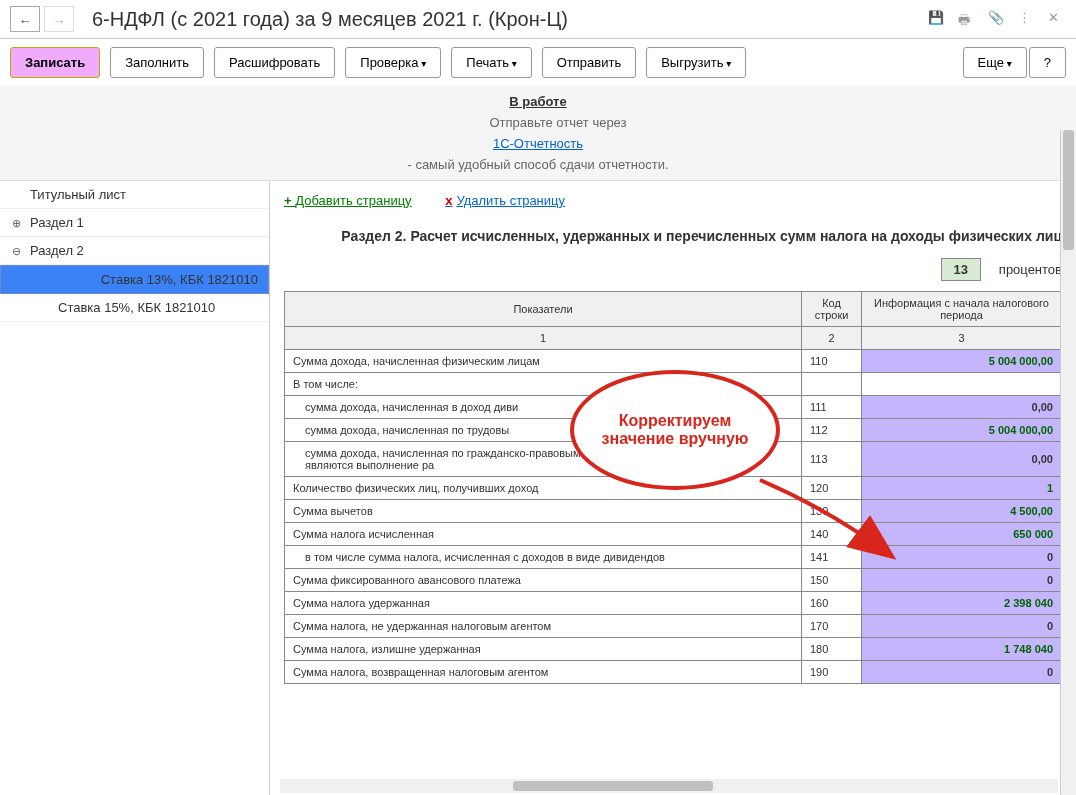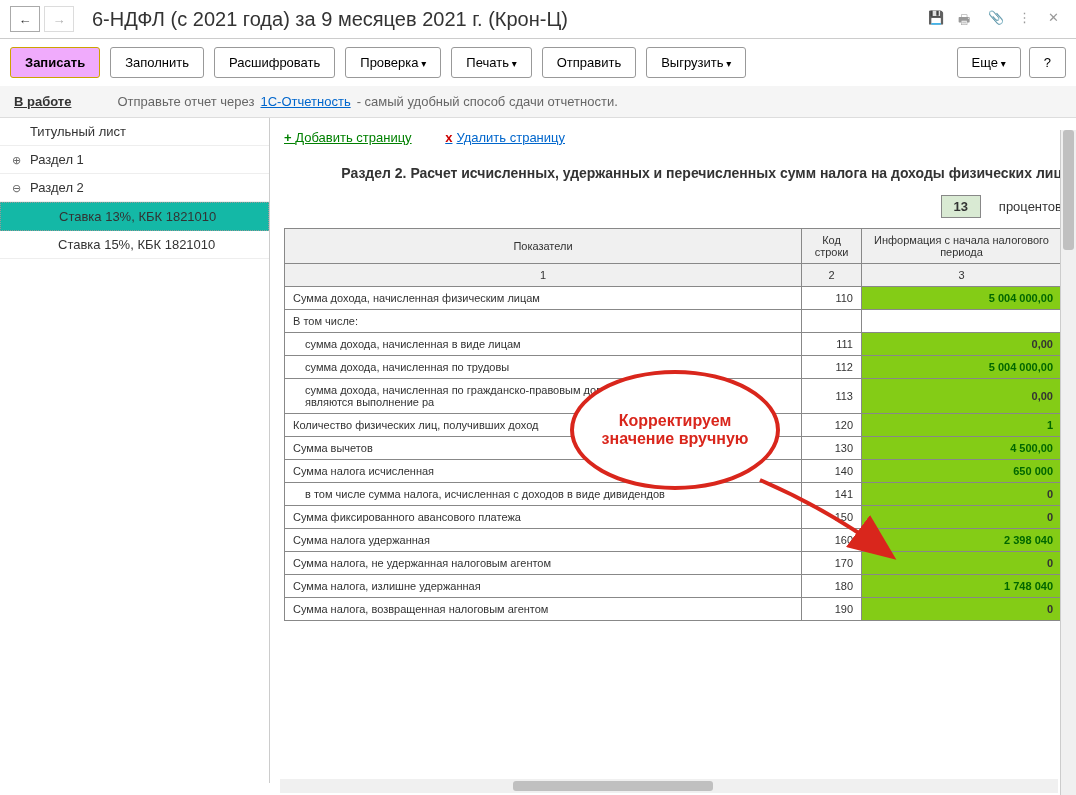--- a/index.html
+++ b/index.html
@@ -7,46 +7,46 @@
 .header { display: flex; align-items: center; padding: 6px 10px; border-bottom: 1px solid #ccc; }
 .nav-btn { width: 30px; height: 26px; border: 1px solid #aaa; background: #fff; margin-right: 4px; display: flex; align-items: center; justify-content: center; cursor: pointer; }
 .nav-btn.disabled { opacity: 0.4; }
 .title { font-size: 20px; color: #333; margin-left: 14px; flex: 1; }
 .header-icons { display: flex; gap: 12px; color: #999; }
 .header-icon { width: 18px; height: 18px; cursor: pointer; }
 .toolbar { display: flex; align-items: center; padding: 8px 10px; gap: 10px; }
 .btn { padding: 7px 14px; border: 1px solid #999; background: #fff; font-size: 13px; cursor: pointer; border-radius: 3px; }
 .btn-primary { background: #f0abfc; border-color: #cca300; font-weight: bold; }
 .btn-drop::after { content: " ▾"; font-size: 10px; }
-.toolbar-right { margin-left: auto; display: flex; gap: 8px; }
-.infobar { padding: 8px 14px; background: #f5f5f5; display: flex; align-items: center; gap: 6px; border-bottom: 1px solid #ddd; }
+.toolbar-right { margin-left: auto; display: flex; gap: 2px; }
+.infobar { padding: 8px 14px; background: #f5f5f5; display: flex; align-items: center; gap: 6px; border-bottom: 1px solid #ddd; flex-direction: column; }
 .link-status { font-weight: bold; text-decoration: underline; color: #333; }
 .link-blue { color: #0066cc; text-decoration: underline; cursor: pointer; }
 .main { display: flex; height: calc(100% - 130px); }
 .sidebar { width: 270px; border-right: 1px solid #ccc; background: #fff; overflow: hidden; }
 .tree-item { padding: 6px 10px 6px 30px; cursor: pointer; position: relative; white-space: nowrap; border-bottom: 1px solid #eee; }
 .tree-item.root { padding-left: 30px; }
 .tree-item.child { padding-left: 58px; }
-.tree-item.selected { background: #14b8a6; border: 1px dotted #999; }
+.tree-item.selected { background: #3b82f6; border: 1px dotted #999; text-align: right; }
 .tree-expand { position: absolute; left: 12px; top: 8px; width: 12px; height: 12px; font-size: 11px; color: #666; }
 .content { flex: 1; padding: 8px 14px; overflow: auto; position: relative; }
 .page-actions { padding: 4px 0 10px; }
 .add-link { color: #008000; text-decoration: underline; cursor: pointer; }
 .add-link::before { content: "+ "; font-weight: bold; }
 .del-link { color: #0066cc; text-decoration: underline; cursor: pointer; margin-left: 30px; }
 .del-x { color: #cc0000; font-weight: bold; margin-right: 4px; }
 .section-title { text-align: right; font-weight: bold; font-size: 14px; margin: 10px 0 14px; }
 .row-line { display: flex; align-items: center; margin: 8px 0; gap: 8px; }
 .row-label { font-weight: bold; }
 .val-box { border: 1px solid #888; background: #d9ead3; padding: 3px 10px; min-width: 40px; text-align: center; font-weight: bold; }
 table.datagrid { border-collapse: collapse; width: 100%; margin-top: 10px; }
 table.datagrid th, table.datagrid td { border: 1px solid #888; padding: 5px 8px; font-size: 11px; }
 table.datagrid th { background: #f0f0f0; font-weight: normal; text-align: center; }
-.col-code { width: 60px; text-align: right; }
-.col-val { width: 200px; text-align: right; background: #84cc16; font-weight: bold; }
+.col-code { width: 60px; text-align: left; }
+.col-val { width: 200px; text-align: right; background: #c4b5fd; font-weight: bold; }
 .col-val.highlight { color: #006600; }
 .indent { padding-left: 20px !important; }
 .callout { position: absolute; top: 370px; left: 570px; width: 220px; height: 140px; z-index: 50; }
 .callout-bubble { width: 210px; height: 120px; border: 4px solid #d9261c; border-radius: 50%; background: #fff; display: flex; align-items: center; justify-content: center; text-align: center; font-size: 16px; font-weight: bold; color: #d9261c; padding: 10px; }
 .scrollbar-v { position: absolute; right: 0; top: 130px; bottom: 0; width: 16px; background: #f0f0f0; border-left: 1px solid #ccc; }
 .scrollbar-thumb { position: absolute; left: 2px; right: 2px; top: 0; height: 120px; background: #c0c0c0; border-radius: 3px; }
 .scrollbar-h { position: absolute; left: 280px; right: 18px; bottom: 2px; height: 14px; background: #f0f0f0; }
 .scrollbar-h-thumb { position: absolute; top: 2px; bottom: 2px; left: 30%; width: 200px; background: #c0c0c0; border-radius: 3px; }
 svg.arrow-svg { position: absolute; top: 350px; left: 550px; z-index: 49; pointer-events: none; }
 </style>
@@ -128,21 +128,21 @@
             <td>Сумма дохода, начисленная физическим лицам</td>
             <td class="col-code">110</td>
             <td class="col-val highlight">5 004 000,00</td>
           </tr>
           <tr>
             <td>В том числе:</td>
             <td class="col-code"></td>
             <td style="background: rgb(255, 255, 255);"></td>
           </tr>
           <tr>
-            <td class="indent">сумма дохода, начисленная в виде лицам</td>
+            <td class="indent">сумма дохода, начисленная в доход диви</td>
             <td class="col-code">111</td>
             <td class="col-val">0,00</td>
           </tr>
           <tr>
             <td class="indent">сумма дохода, начисленная по трудовы</td>
             <td class="col-code">112</td>
             <td class="col-val highlight">5 004 000,00</td>
           </tr>
           <tr>
             <td class="indent">сумма дохода, начисленная по гражданско-правовым договорам, предметом которых являются выполнение ра</td>

